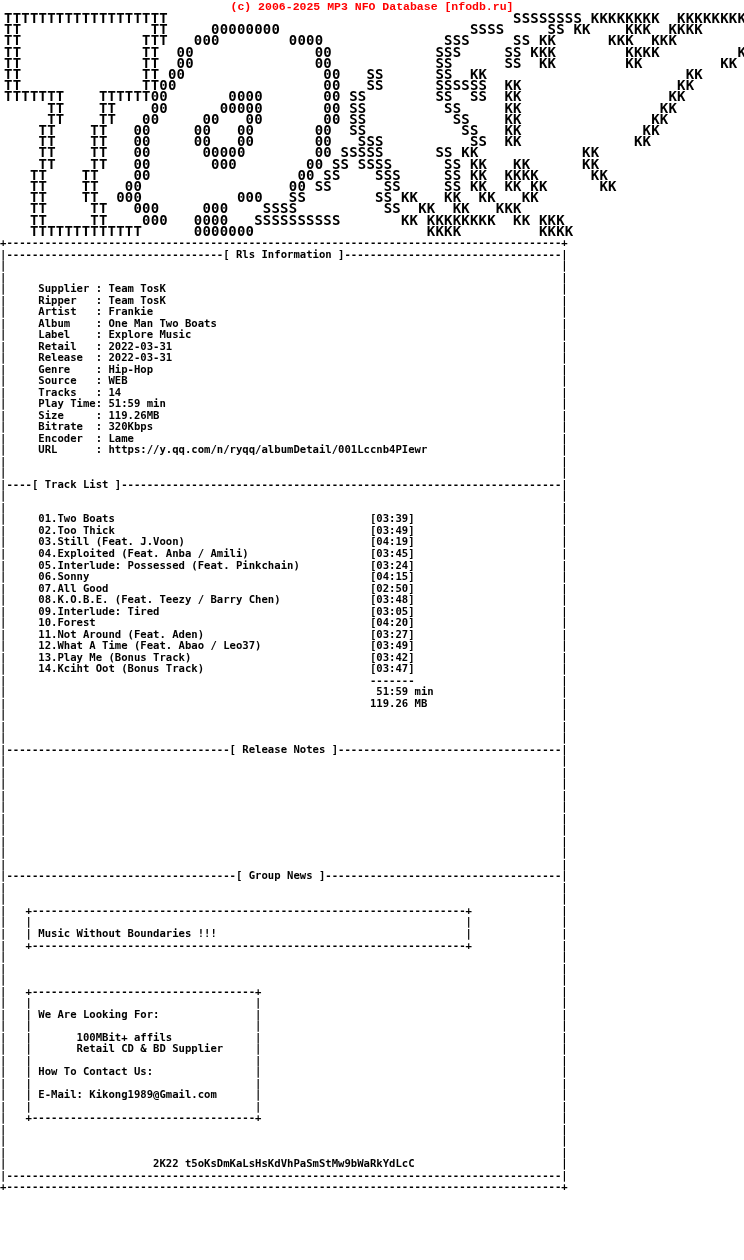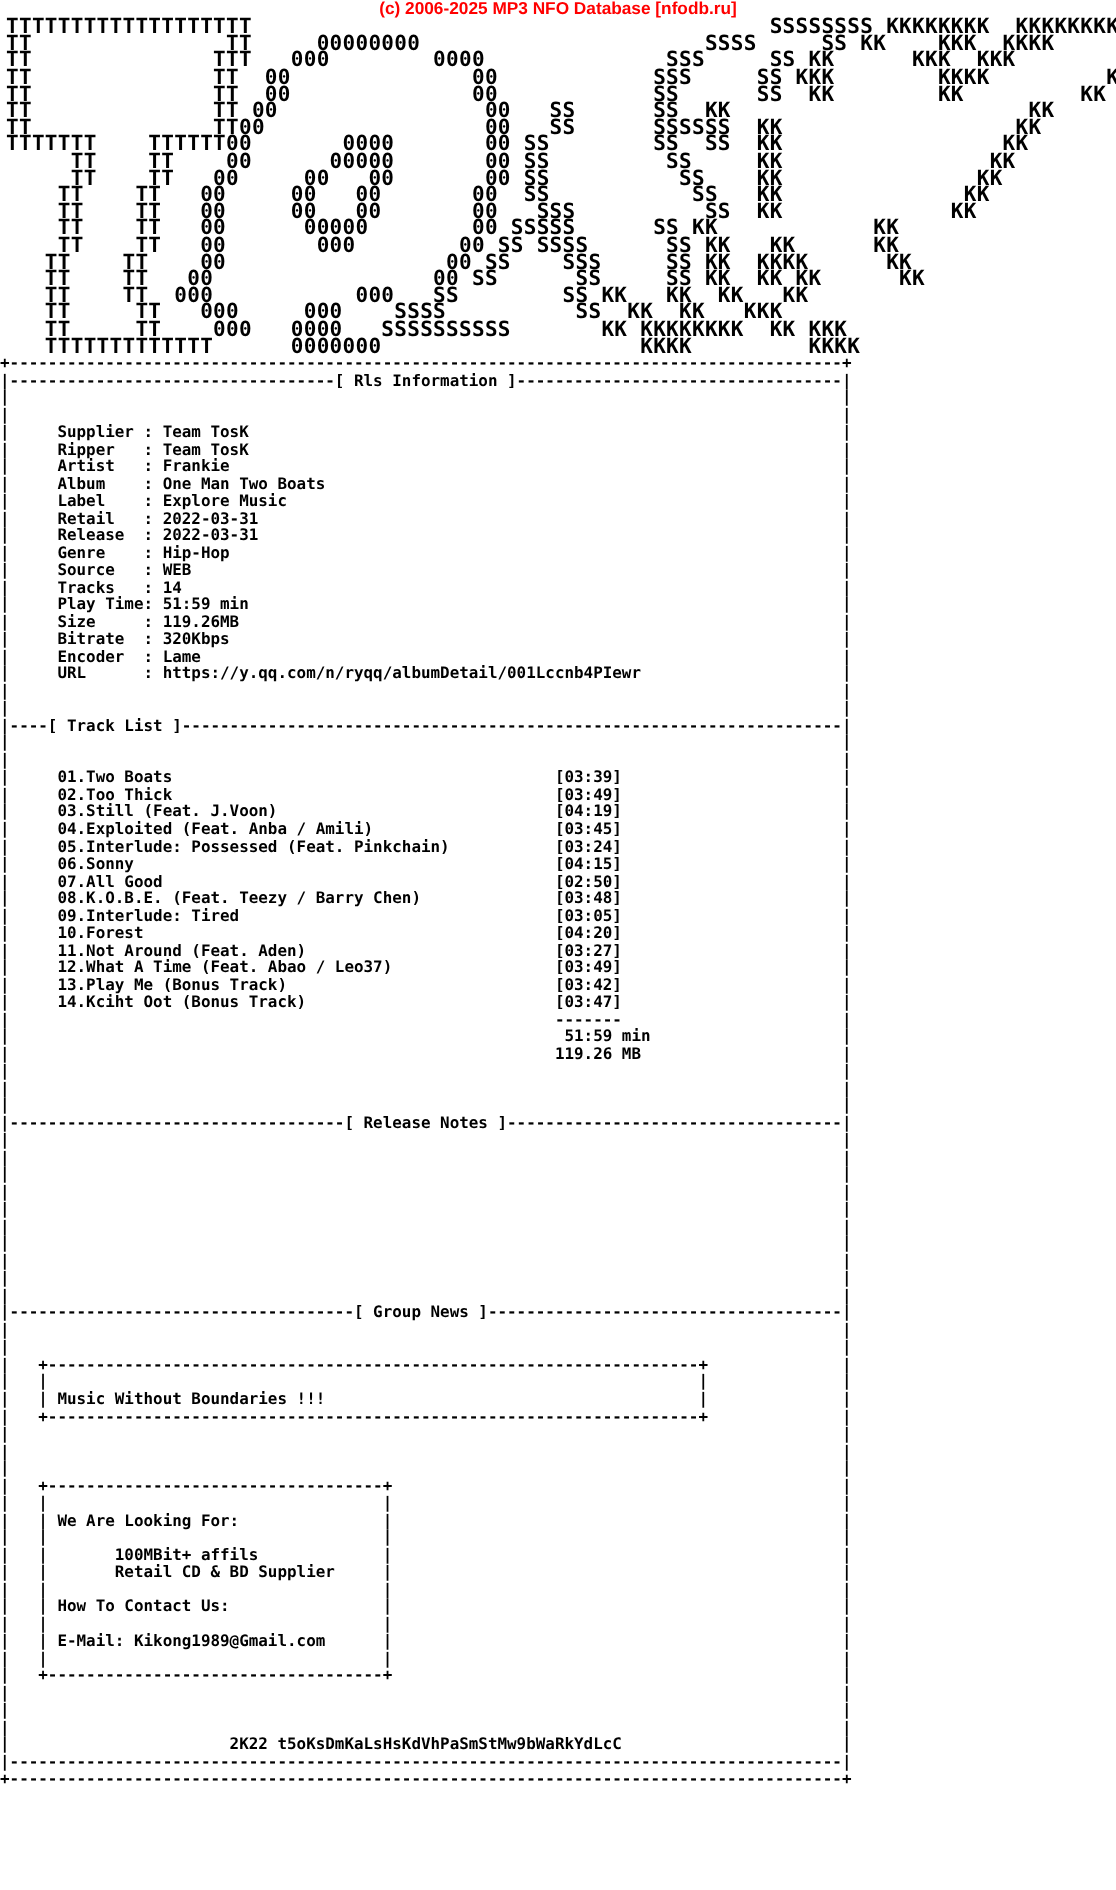--- a/index.html
+++ b/index.html
@@ -14,21 +14,21 @@
     font-family: "DejaVu Sans Mono", "Liberation Mono", monospace;
   }
   .page {
     position: relative;
     width: 744px;
     height: 1260px;
   }
   .banner {
     text-align: center;
     color: #ff0000;
-    font-family: Liberation Sans, sans-serif;
+    font-family: Liberation Mono, monospace;
     font-size: 11.5px;
     font-weight: bold;
     line-height: 13px;
     letter-spacing: 0px;
     height: 13px;
     white-space: pre;
   }
   pre.nfo {
     margin: 0;
     padding: 0;

